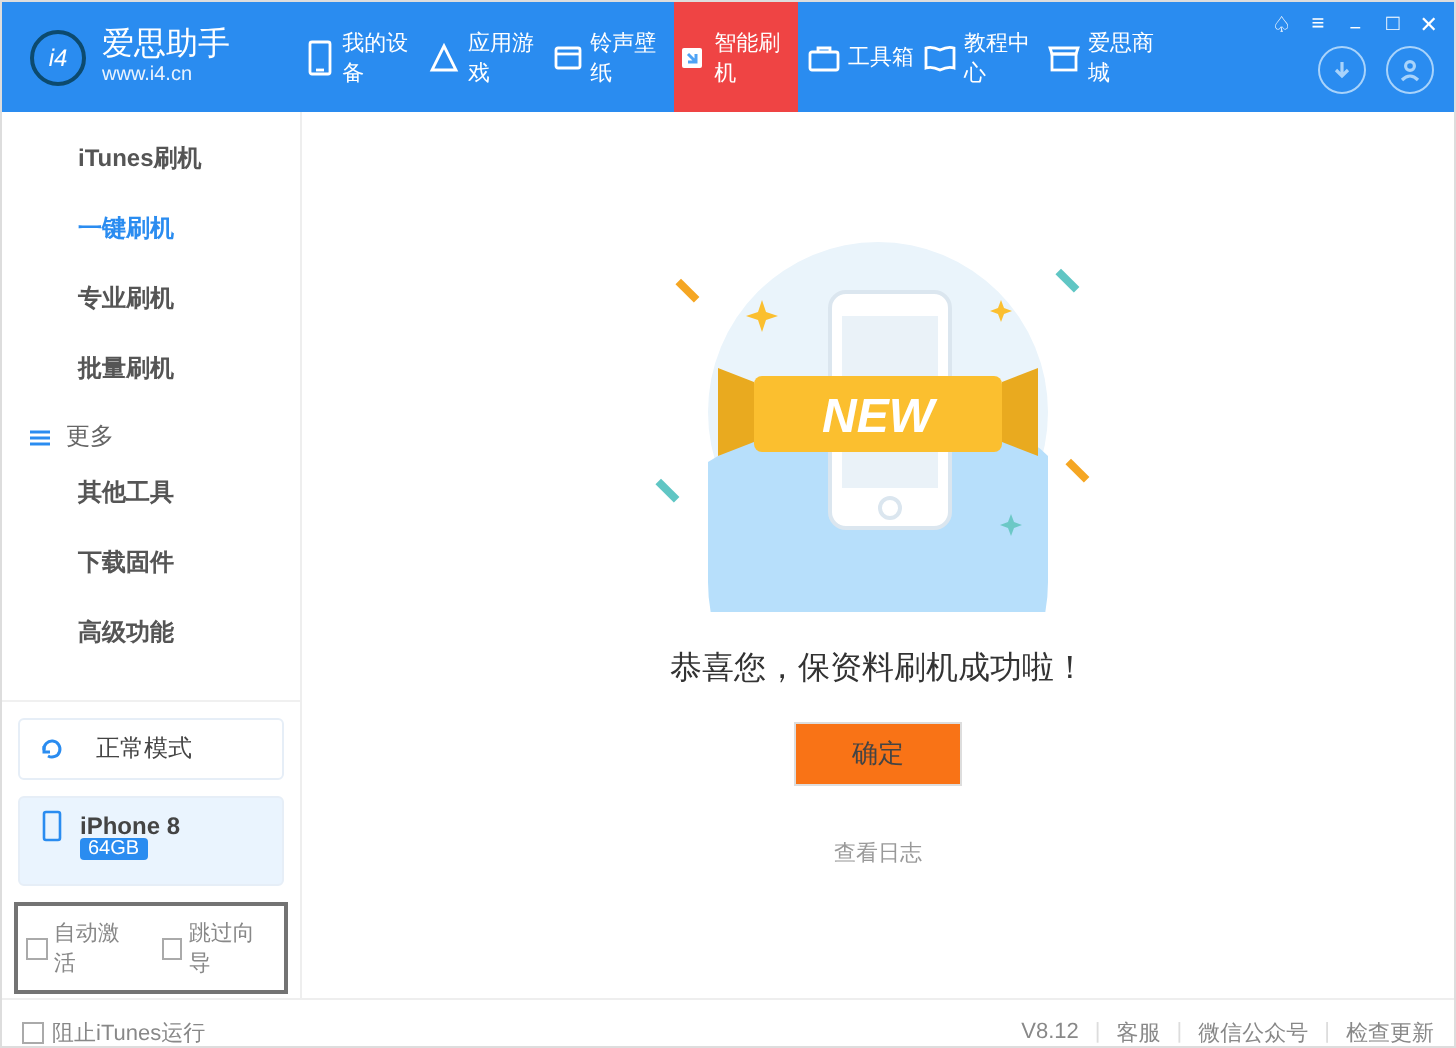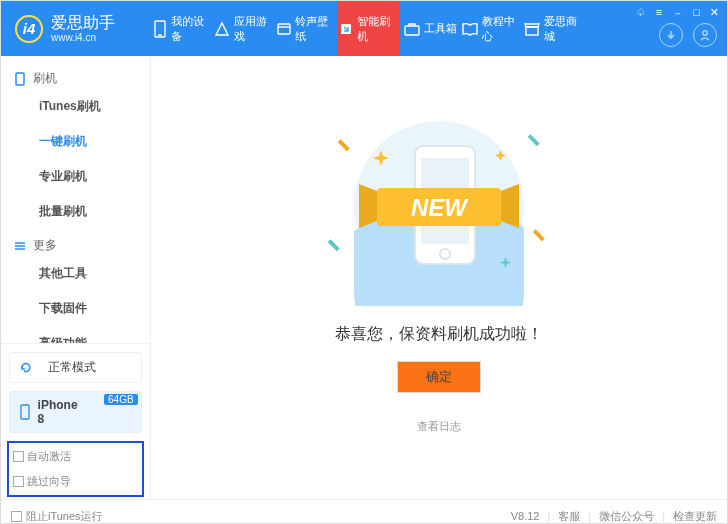--- a/index.html
+++ b/index.html
@@ -1,19 +1,19 @@
 <!DOCTYPE html>
 <html><head>
 <meta charset="utf-8">
 <style>
   * { box-sizing: border-box; margin: 0; padding: 0; }
   body { font-family: "Microsoft YaHei", Arial, sans-serif; font-size: 12px; color: #333; background: #fff; width: 728px; height: 524px; overflow: hidden; border: 1px solid #ddd; }
   .header { background: #2a8cf0; height: 55px; display: flex; align-items: center; color: #fff; position: relative; }
   .logo-area { display: flex; align-items: center; padding: 0 12px 0 14px; min-width: 150px; }
-  .logo-circle { width: 28px; height: 28px; border: 2px solid #fde047; border-radius: 50%; display:flex; align-items:center; justify-content:center; font-weight:bold; font-size:15px; font-style: italic; }
+  .logo-circle { width: 28px; height: 28px; border: 2px solid #0c4a6e; border-radius: 50%; display:flex; align-items:center; justify-content:center; font-weight:normal; font-size:12px; font-style: italic; }
   .logo-text { margin-left: 8px; line-height: 1.1; }
   .logo-title { font-size: 16px; font-weight: normal; }
   .logo-sub { font-size: 10px; opacity: .9; }
   .tabs { display: flex; height: 100%; }
   .tab { width: 62px; display:flex; flex-direction:row; align-items:center; justify-content:center; gap:3px; font-size:11px; cursor:pointer; }
   .tab.active { background: #ef4444; }
   .tab-icon { width: 18px; height: 16px; display:flex; align-items:center; justify-content:center; }
   .tab-icon svg { stroke: #fff; fill: none; stroke-width:1.4; }
   .win-controls { position:absolute; right:8px; top:5px; display:flex; gap:10px; font-size:11px; }
   .win-controls span { cursor:pointer; }
@@ -26,21 +26,21 @@
   .sb-top { flex:1; overflow-y:auto; padding-top:6px; }
   .sb-section { padding: 8px 0 2px 12px; color:#666; font-size:12px; display:flex; align-items:center; gap:6px;}
   .sb-section svg { stroke:#2a8cf0; stroke-width:1.5; fill:none;}
   .sb-item { padding: 9px 0 9px 38px; font-size:12px; color:#555; cursor:pointer;font-weight:bold; }
   .sb-item.active { color:#2a8cf0; }
   .sb-bottom { border-top:1px solid #f0f0f0; padding: 0; }
   .mode-box { margin:8px; padding:6px 8px; border:1px solid #e6eef7; border-radius:3px; display:flex; align-items:center; gap:14px; font-size:12px; color:#444; cursor:pointer;}
   .mode-box.selected { background:#eaf4fe; }
   .mode-icon { width:16px; height:16px; display:flex; align-items:center; justify-content:center;}
   .mode-sub { background:#2a8cf0; color:#fff; font-size:10px; padding:0 4px; border-radius:2px; margin-left:22px; margin-top:-4px; margin-bottom:6px; display:inline-block;}
-  .sb-checks { border:2px solid #1d4ed8; margin:6px 6px 2px 6px; padding:6px 4px; display:flex; gap:10px; font-size:11px; color:#888;flex-direction:column;}
+  .sb-checks { border:2px solid #737373; margin:6px 6px 2px 6px; padding:6px 4px; display:flex; gap:10px; font-size:11px; color:#888;}
   .sb-checks label { display:flex; align-items:center; gap:3px; cursor:pointer;}
   .chk { width:11px; height:11px; border:1px solid #aaa; display:inline-block; }
 
   .main { flex:1; display:flex; flex-direction:column; align-items:center; justify-content:flex-start; padding-top:50px; position:relative; background:#fff;}
   .illus { width:220px; height:200px; position:relative; margin-bottom:18px; }
   .conf { position:absolute; font-size:13px; transform:rotate(45deg);}
   .success-text { font-size:16px; color:#333; margin-bottom:16px; }
   .ok-btn { border:1px solid #ddd; background:#f97316; padding:6px 28px; font-size:13px; color:#444; cursor:pointer; margin-bottom:16px;}
   .log-link { font-size:11px; color:#999; cursor:pointer; margin-top:10px;}
 
@@ -142,26 +142,20 @@
           <path d="M3 12 Q7 8 11 12"></path>
         </svg>
       </span>
   </div>
 </div>
 
 <div class="body-area">
 
   <div class="sidebar">
     <div class="sb-top">
-      <div class="sb-section">
-        <svg width="14" height="14" viewBox="0 0 14 14">
-            <rect x="3" y="1" width="8" height="12" rx="1"></rect>
-          </svg>
-        <span>刷机</span>
-      </div>
       <div class="sb-item">iTunes刷机</div>
       <div class="sb-item active">一键刷机</div>
       <div class="sb-item">专业刷机</div>
       <div class="sb-item">批量刷机</div>
       <div class="sb-section">
         <svg width="14" height="14" viewBox="0 0 14 14">
             <line x1="2" y1="4" x2="12" y2="4"></line>
             <line x1="2" y1="7" x2="12" y2="7"></line>
             <line x1="2" y1="10" x2="12" y2="10"></line>
           </svg>
@@ -174,21 +168,21 @@
     <div class="sb-bottom">
       <div class="mode-box">
         <span class="mode-icon">
             <svg width="14" height="14" viewBox="0 0 14 14" stroke="#2a8cf0" fill="none" stroke-width="1.5">
               <path d="M3 7 A4 4 0 1 1 5 10"></path>
               <path d="M3 5 L3 8 L6 8"></path>
             </svg>
           </span>
         <span>正常模式</span>
       </div>
-      <div class="mode-box selected" style="align-items:flex-start; gap:2px;">
+      <div class="mode-box selected" style="flex-direction:column; align-items:flex-start; gap:2px;">
         <div style="display:flex; align-items:center; gap:6px;">
           <span class="mode-icon">
               <svg width="12" height="16" viewBox="0 0 12 16" stroke="#2a8cf0" fill="none" stroke-width="1.3">
                 <rect x="2" y="1" width="8" height="14" rx="1"></rect>
               </svg>
             </span>
           <span style="font-weight:bold;">iPhone 8</span>
         </div>
         <span class="mode-sub">64GB</span>
       </div>

